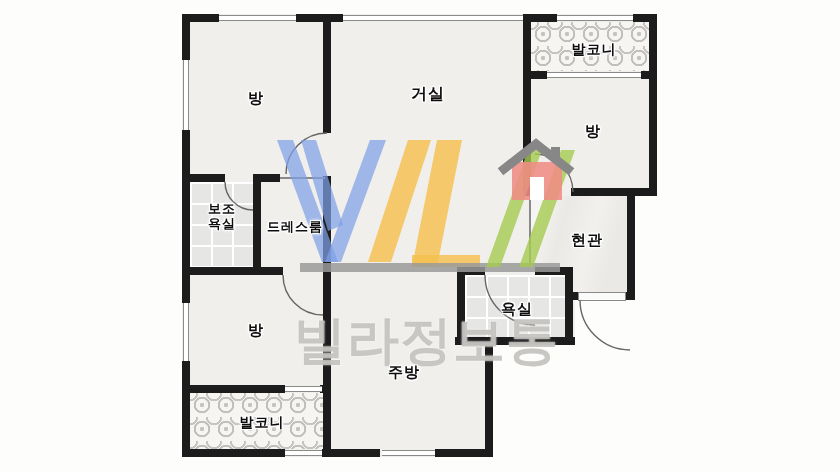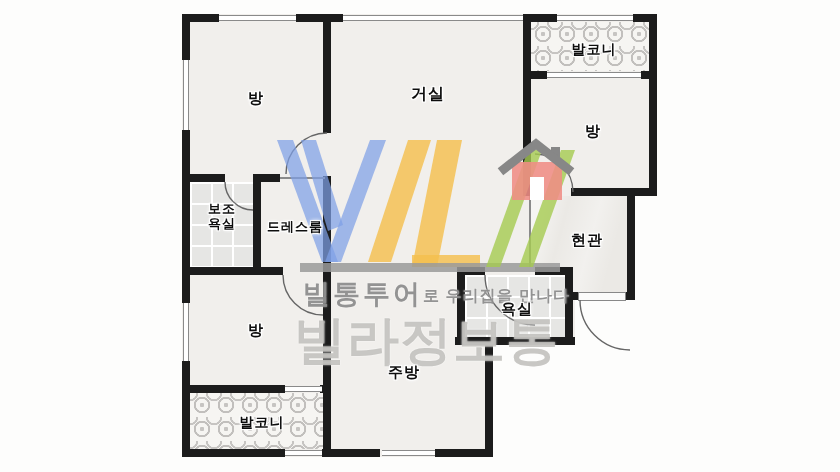--- a/index.html
+++ b/index.html
@@ -143,23 +143,20 @@
         <polygon points="561,150 575,150 533,267 519,267"></polygon>
       </g>
 
       <g>
         <rect x="512" y="162" width="50" height="38" fill="#ef8d85" fill-opacity="0.88"></rect>
         <rect x="551" y="147" width="9" height="13" fill="#878787"></rect>
         <path d="M 504 169 L 536 144 L 568 169" fill="none" stroke="#878787" stroke-width="9" stroke-linecap="square"></path>
         <rect x="530" y="177" width="14" height="23" fill="#ffffff"></rect>
       </g>
     </svg>
-    <div class="tagline">
-      <span class="big">빌통투어</span><span class="small">로 우리집을 만나다</span>
-    </div>
     <div class="brand">빌라정보통</div>
   </div>
 
   <div class="rlabel" style="left:256px;top:98px;">방</div>
   <div class="rlabel" style="left:428px;top:94px;font-size:16px;">거실</div>
   <div class="rlabel" style="left:594px;top:50px;font-size:14px;">발코니</div>
   <div class="rlabel" style="left:593px;top:131px;">방</div>
   <div class="rlabel" style="left:222px;top:217px;font-size:13px;">
     <span>보조</span><br>
     <span>욕실</span>

